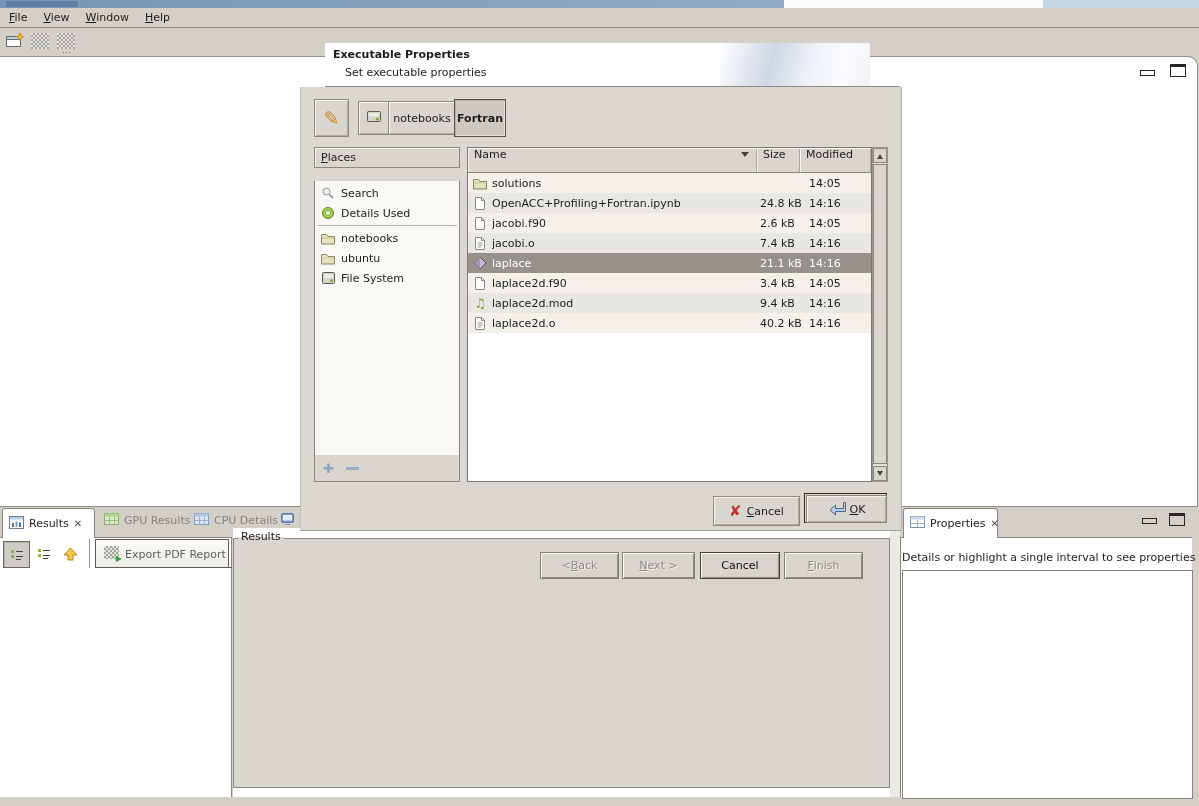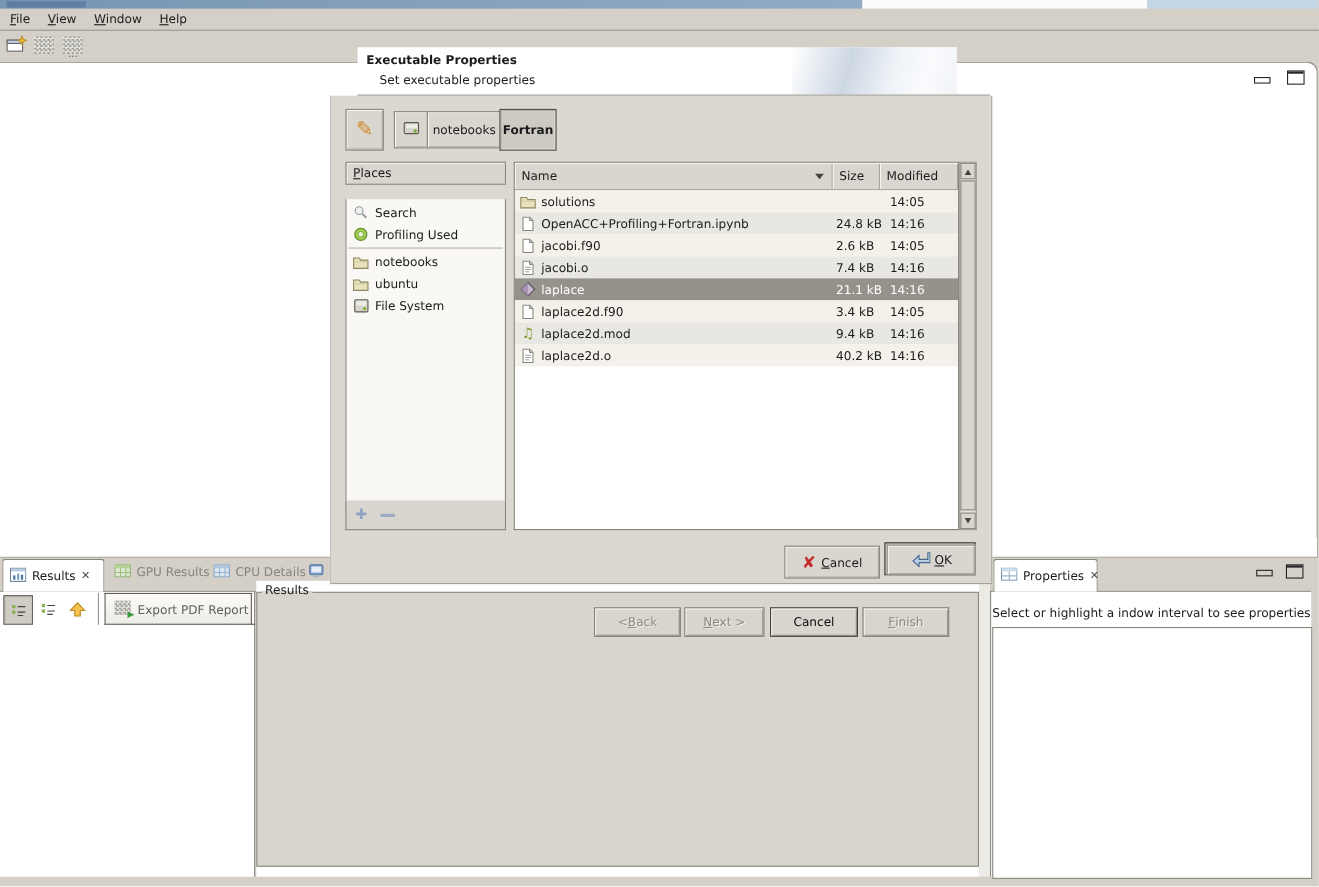--- a/index.html
+++ b/index.html
@@ -51,21 +51,21 @@
   .pitem{display:flex;align-items:center;height:20px;padding-left:4px}
   .pitem .pic{width:18px;display:flex;justify-content:center;margin-right:4px}
   .psep{height:1px;background:#b5b2aa;margin:2px 2px}
   .placesbar{position:absolute;left:13px;top:368px;width:146px;height:27px;background:#d9d6cf;
     border:1px solid #8a877f;border-top:none;box-sizing:border-box;display:flex;align-items:center}
   
   .flist{position:absolute;left:166px;top:60px;width:405px;height:335px;background:#fff;
     border:1px solid #7b786f;box-sizing:border-box;overflow:hidden}
   .fhead{display:flex;height:24px;border-bottom:1px solid #8a877f}
   .hcell{background:#d9d6cf;box-shadow:inset 1px 1px 0 #f6f5f1,inset -1px 0 0 #a9a69d;
-    display:flex;align-items:center;padding-left:6px;box-sizing:border-box}
+    display:flex;align-items:flex-start;padding-left:6px;box-sizing:border-box}
   .tri-dn{width:0;height:0;border:4px solid transparent;border-top:5px solid #45433c;margin-left:auto;margin-right:8px;margin-top:4px}
   .frow{display:flex;align-items:center;height:20px;cursor:default}
   .frow .ic{width:24px;display:flex;justify-content:center}
   .frow .nm{flex:1;overflow:hidden;white-space:nowrap}
   .frow .sz{width:43px;padding-left:3px}
   .frow .md{width:62px;padding-left:6px}
   .frow.odd{background:#f3f1ea}
   .frow.even{background:#e8e7e1}
   .frow.sel{background:#94928a;color:#fff}
   
@@ -238,21 +238,21 @@
     </div>
     <div class="wbtn disabled" style="left:551px;width:77px">
       <span class="u">F</span>
         <span>inish</span>
     </div>
   </div>
 
   <div class="filler"></div>
 
   <div class="ppanel"></div>
-  <div class="propmsg">Select or highlight a indow interval to see properties</div>
+  <div class="propmsg">Details or highlight a single interval to see properties</div>
   <div class="propbox"></div>
 
   <div class="fchooser">
 
     <div class="gbtn abs" style="left:13px;top:12px;width:33px;height:36px">
       <span style="font-size:19px;color:#d08828">✎</span>
     </div>
     <div class="gbtn abs" style="left:57px;top:14px;width:30px;height:32px">
       <span><svg width="16" height="15">
             <rect x="1.5" y="2.5" width="13" height="10" rx="1" fill="#d6d4cd" stroke="#5c594f"></rect>
@@ -280,21 +280,21 @@
           </span>
         <span>Search</span>
       </div>
       <div class="pitem">
         <span class="pic">
             <svg width="14" height="14">
               <circle cx="7" cy="7" r="5.5" fill="#a5cf4c" stroke="#58862a"></circle>
               <circle cx="7" cy="7" r="2.5" fill="#eef6da" stroke="#86b054"></circle>
             </svg>
           </span>
-        <span>Profiling Used</span>
+        <span>Details Used</span>
       </div>
       <div class="psep"></div>
       <div class="pitem">
         <span class="pic">
             <svg width="16" height="13">
               <path d="M1.5 2.5h5l1.5 2h6.5v7.5h-13z" fill="#e7e1bd" stroke="#8a8660"></path>
               <path d="M2 6h12" stroke="#cfc99a"></path>
             </svg>
           </span>
         <span>notebooks</span>

